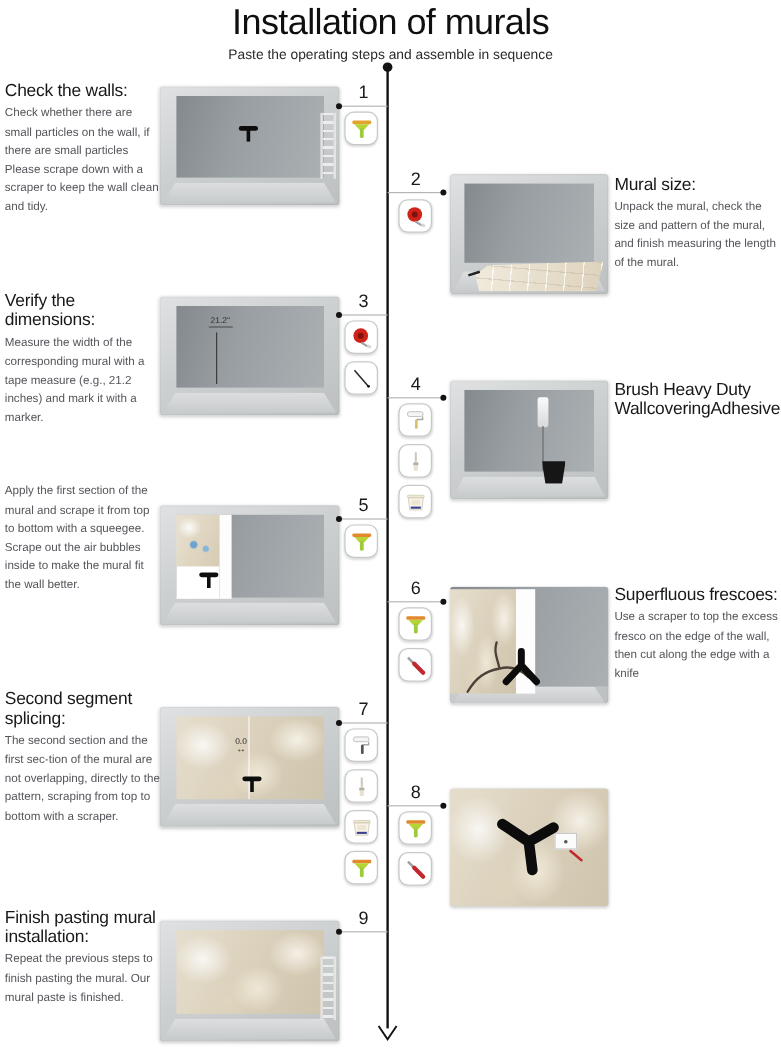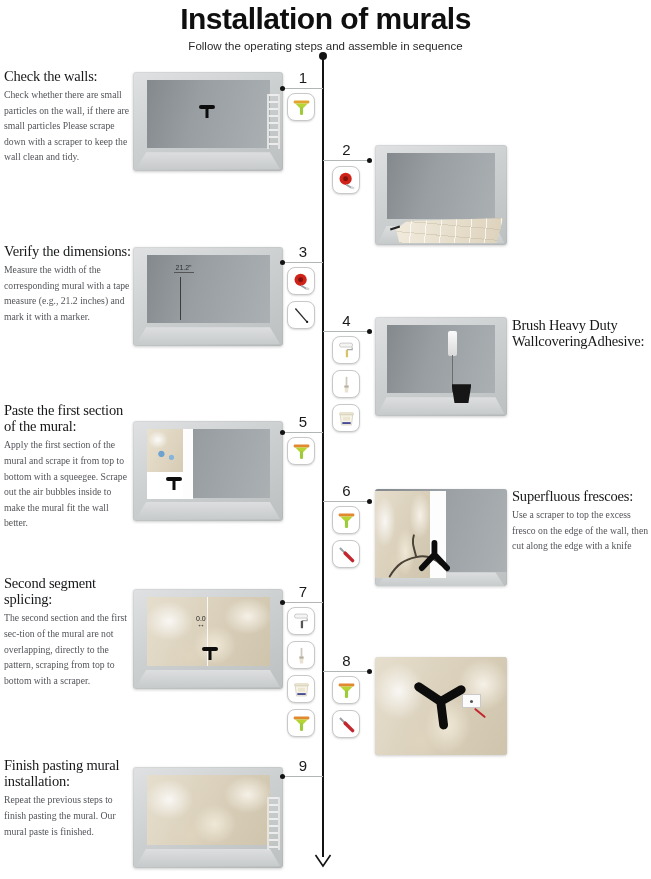--- a/index.html
+++ b/index.html
@@ -2,40 +2,40 @@
 <html><head>
 <meta charset="utf-8">
 <style>
   * { box-sizing: border-box; margin: 0; padding: 0; }
   html,body { background:#fff; }
   body { width:651px; height:879px; font-family:"Liberation Sans", sans-serif; }
   #canvas { position:relative; width:651px; height:879px; background:#fff; overflow:hidden; }
 
   
   .header { position:absolute; top:2px; left:0; width:100%; text-align:center; }
-  .title { font-size:30px; font-weight:700; color:#0f0f0f; letter-spacing:-0.5px; }
+  .title { font-size:30px; font-weight:400; color:#0f0f0f; letter-spacing:-0.5px; }
   .subtitle { font-size:11.5px; color:#2a2a2a; margin-top:4px; }
 
   
   .timeline-line { position:absolute; left:322px; top:57px; width:2px; height:800px; background:#131313; }
   .timeline-dot { position:absolute; left:319px; top:52px; width:8px; height:8px; border-radius:50%; background:#131313; }
   .timeline-arrow { position:absolute; left:314px; top:854px; }
 
   
   .connector { position:absolute; height:1px; background:#b3b6b7; }
   .cdot { position:absolute; width:5px; height:5px; border-radius:50%; background:#131313; }
   .num { position:absolute; font-size:15px; color:#1a1a1a; text-align:center; }
 
   
   .toolbox { position:absolute; width:28px; height:28px; border:1px solid #c7c9c9; border-radius:8px;
              background:#fff; box-shadow:0 1px 2px rgba(0,0,0,.15); display:flex; align-items:center; justify-content:center; }
   .toolbox svg { width:21px; height:21px; }
 
   
-  .text-block { position:absolute;font-family:Liberation Serif, serif; }
+  .text-block { position:absolute; }
   .step-title { font-size:14.5px; font-weight:400; color:#17181a; line-height:1.12; letter-spacing:-0.2px; margin-bottom:3px; }
   .step-desc { font-size:9.7px; color:#53555a; line-height:1.6; }
 
   
   .room { position:absolute; border-radius:3px; overflow:hidden;
           background:linear-gradient(155deg,#dfe1e2 0%,#cdd0d1 45%,#bdc0c1 100%);
           box-shadow:0 1px 3px rgba(0,0,0,.2), inset 0 0 0 1px rgba(0,0,0,.04); }
   .wall { position:absolute; left:9%; top:8%; right:9%; height:69%;
           background:linear-gradient(105deg,#84898d 0%,#989ea2 40%,#abb0b3 100%); }
   .floor { position:absolute; left:2%; right:2%; bottom:2%; height:17%;
@@ -88,21 +88,21 @@
   .dim .arrow { display:block; font-size:8px; color:#222; margin-top:-1px; }
   .seam { position:absolute; width:1px; background:rgba(255,255,255,.85); }
 </style>
 </head>
 <body>
 
 <div id="canvas">
 
   <div class="header">
     <div class="title">Installation of murals</div>
-    <div class="subtitle">Follow the operating steps and assemble in sequence</div>
+    <div class="subtitle">Paste the operating steps and assemble in sequence</div>
   </div>
 
   <div class="timeline-dot"></div>
   <div class="timeline-line"></div>
   <svg class="timeline-arrow" width="18" height="14" viewBox="0 0 18 14">
       <path d="M1.5 1 L9 12 L16.5 1" fill="none" stroke="#131313" stroke-width="1.6"></path>
     </svg>
 
   <div class="text-block" style="left:4px; top:68px; width:130px;">
     <div class="step-title">Check the walls:</div>
@@ -135,20 +135,24 @@
         <path d="M11.5 16.5 L18 20.5" stroke="#9aa0a6" stroke-width="2"></path>
         <rect x="17" y="19" width="4" height="2.6" rx="0.6" fill="#d6d6d6" transform="rotate(28 19 20.3)"></rect>
       </svg>
   </div>
   <div class="room" style="left:375px; top:145px; width:132px; height:100px;">
     <div class="wall" style="height:66%;"></div>
     <div class="floor"></div>
     <div class="mural-pile"></div>
     <div style="position:absolute; left:11%; bottom:16%; width:10px; height:1.6px; background:#222; transform:rotate(-18deg);"></div>
   </div>
+  <div class="text-block" style="left:512px; top:146px; width:136px;">
+    <div class="step-title">Mural size:</div>
+    <div class="step-desc">Unpack the mural, check the size and pattern of the mural, and finish measuring the length of the mural.</div>
+  </div>
 
   <div class="text-block" style="left:4px; top:243px; width:132px;">
     <div class="step-title">Verify the dimensions:</div>
     <div class="step-desc">Measure the width of the corresponding mural with a tape measure (e.g., 21.2 inches) and mark it with a marker.</div>
   </div>
   <div class="room" style="left:133px; top:247px; width:150px; height:99px;">
     <div class="wall"></div>
     <div class="floor"></div>
     <div class="measure-label" style="left:27%; top:17%;">21.2"</div>
     <div class="measure-line-v" style="left:31%; top:30%; height:44%;"></div>
@@ -201,21 +205,20 @@
     <div class="floor"></div>
     <div class="roller-head" style="left:55%; top:14%;"></div>
     <div class="roller-pole" style="left:58%; top:38%; height:38%;"></div>
     <div class="bucket" style="left:58%; bottom:13%; width:15%; height:19%;"></div>
   </div>
   <div class="text-block" style="left:512px; top:317px; width:138px;">
     <div class="step-title">Brush Heavy Duty WallcoveringAdhesive:</div>
   </div>
 
   <div class="text-block" style="left:4px; top:402px; width:130px;">
-    <div class="step-title">Paste the first section of the mural:</div>
     <div class="step-desc">Apply the first section of the mural and scrape it from top to bottom with a squeegee. Scrape out the air bubbles inside to make the mural fit the wall better.</div>
   </div>
   <div class="room" style="left:133px; top:421px; width:150px; height:100px;">
     <div class="wall"></div>
     <div class="floor"></div>
     <div class="mural-strip" style="left:9%; top:8%; width:24%; height:70%;">
       <div class="strip-tex"></div>
     </div>
     <div class="white-strip" style="left:33%; top:8%; width:7%; height:70%;"></div>
     <div class="tmark" style="left:22%; top:56%;"></div>

